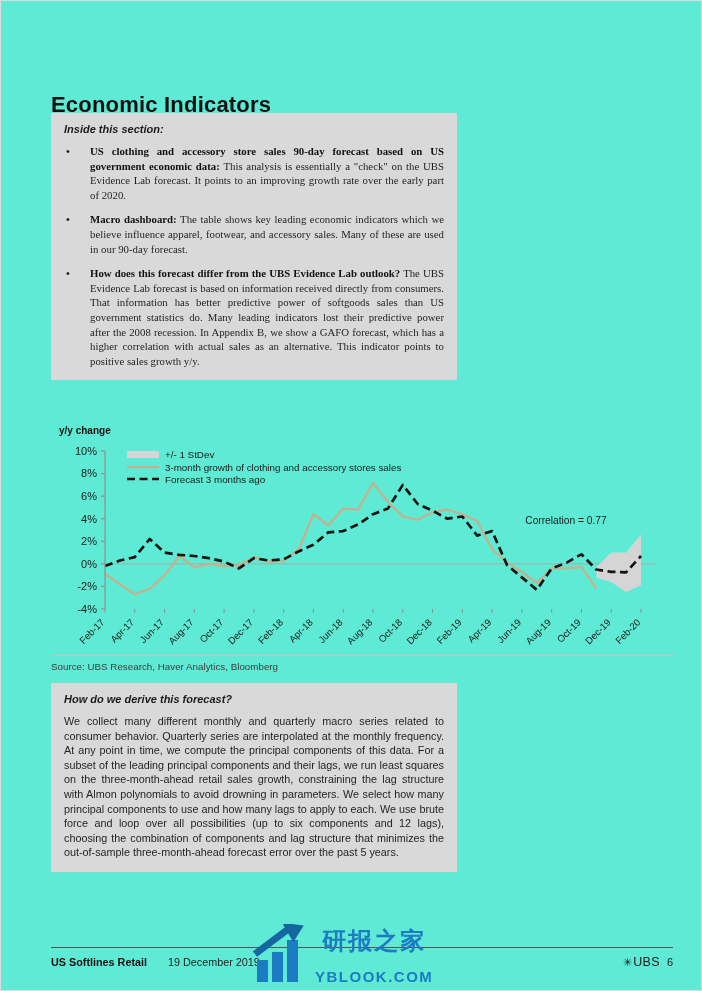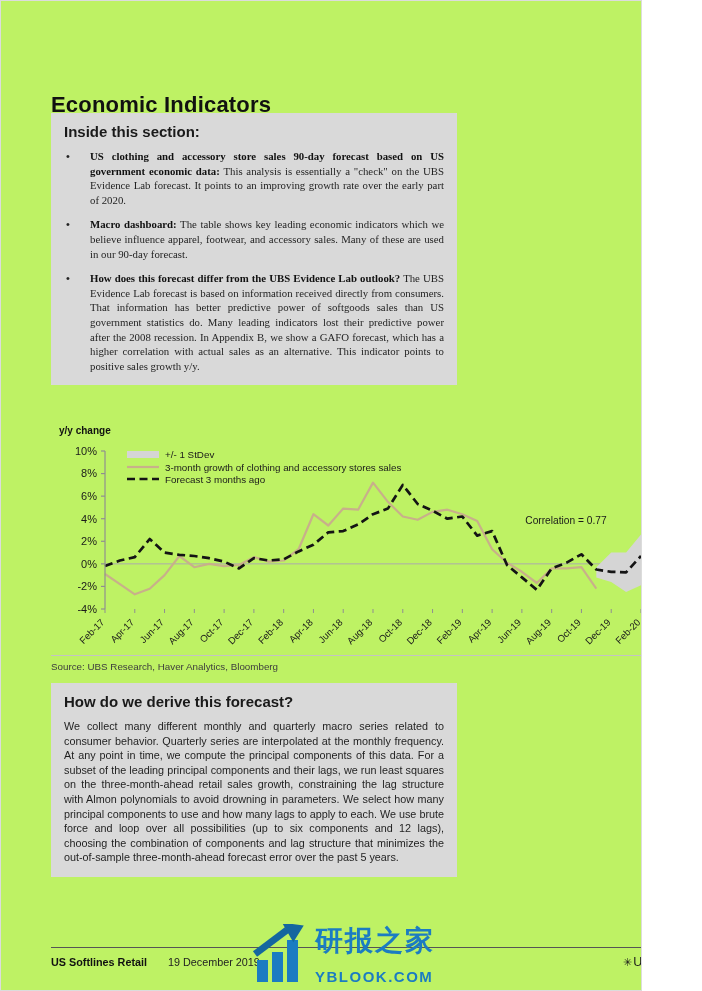--- a/index.html
+++ b/index.html
@@ -1,20 +1,20 @@
 <!DOCTYPE html>
 <html><head>
 <meta charset="utf-8">
 <style>
   html,body{margin:0;padding:0;background:#fff;}
   body{font-family:"Liberation Sans", sans-serif; color:#222;}
-  .page{position:relative;width:642px;height:991px;background:#bef264;border:1px solid #dcdcdc;box-sizing:border-box;overflow:hidden;}
+  .page{position:relative;width:702px;height:991px;background:#5eead4;border:1px solid #dcdcdc;box-sizing:border-box;overflow:hidden;}
   .title{position:absolute;left:50px;top:76px;font-size:22px;font-weight:bold;color:#111;letter-spacing:0.2px;}
   .graybox{position:absolute;left:50px;width:406px;background:#d9d9d9;box-sizing:border-box;padding:10px 13px 12px 13px;}
-  .graybox .bx-head{font-weight:bold;font-size:15px;margin-bottom:9px;color:#1a1a1a;}
+  .graybox .bx-head{font-weight:bold;font-size:11px;margin-bottom:9px;color:#1a1a1a;font-style:italic;}
   .bullet{display:flex;margin-bottom:10px;}
   .bullet:last-child{margin-bottom:0;}
   .bullet .dot{width:24px;flex:0 0 24px;font-size:11px;line-height:14.6px;padding-left:2px;}
   .bullet .btxt{flex:1;font-size:10.8px;line-height:14.6px;text-align:justify;color:#1f1f1f;font-family:Liberation Serif, serif;}
   .btxt b{color:#111;}
   .box1{top:112px;}
   .box2{top:682px;}
   .box2 .bx-body{font-size:10.8px;line-height:14.6px;text-align:justify;color:#1f1f1f;}
   .figcap{position:absolute;left:50px;top:387px;width:622px;border-top:1px solid #c3c3c3;border-bottom:1px solid #b5b5b5;padding:5px 0 6px 0;box-sizing:border-box;}
   .figcap .cap{font-size:10.8px;font-weight:bold;line-height:14px;color:#111;}
@@ -26,21 +26,21 @@
   .footrule{position:absolute;left:50px;top:946px;width:622px;border-top:1.5px solid #555;}
   .footline{position:absolute;left:50px;top:954px;width:622px;display:flex;align-items:baseline;font-size:10.8px;}
   .foot-report{font-weight:bold;color:#111;}
   .foot-date{margin-left:21px;color:#222;}
   .foot-right{margin-left:auto;display:flex;align-items:baseline;}
   .ubs-sym{font-size:11px;margin-right:1px;color:#1a1a1a;}
   .ubs-word{font-size:12.5px;color:#1a1a1a;letter-spacing:0.3px;}
   .foot-page{margin-left:7px;font-size:11px;color:#1a1a1a;}
   .watermark{position:absolute;left:250px;top:920px;width:220px;height:68px;display:flex;align-items:center;}
   .wm-text{margin-left:6px;}
-  .wm-cn{font-size:28px;font-weight:bold;line-height:30px;letter-spacing:2px;text-align:center;}
+  .wm-cn{font-size:24px;font-weight:bold;line-height:30px;letter-spacing:2px;text-align:center;}
   .wm-site{font-size:15px;font-weight:bold;letter-spacing:1.5px;margin-top:12px;}
 </style>
 </head>
 <body>
 
 <div class="page">
 
   <h1 class="title">Economic Indicators</h1>
 
   <div class="graybox box1">

